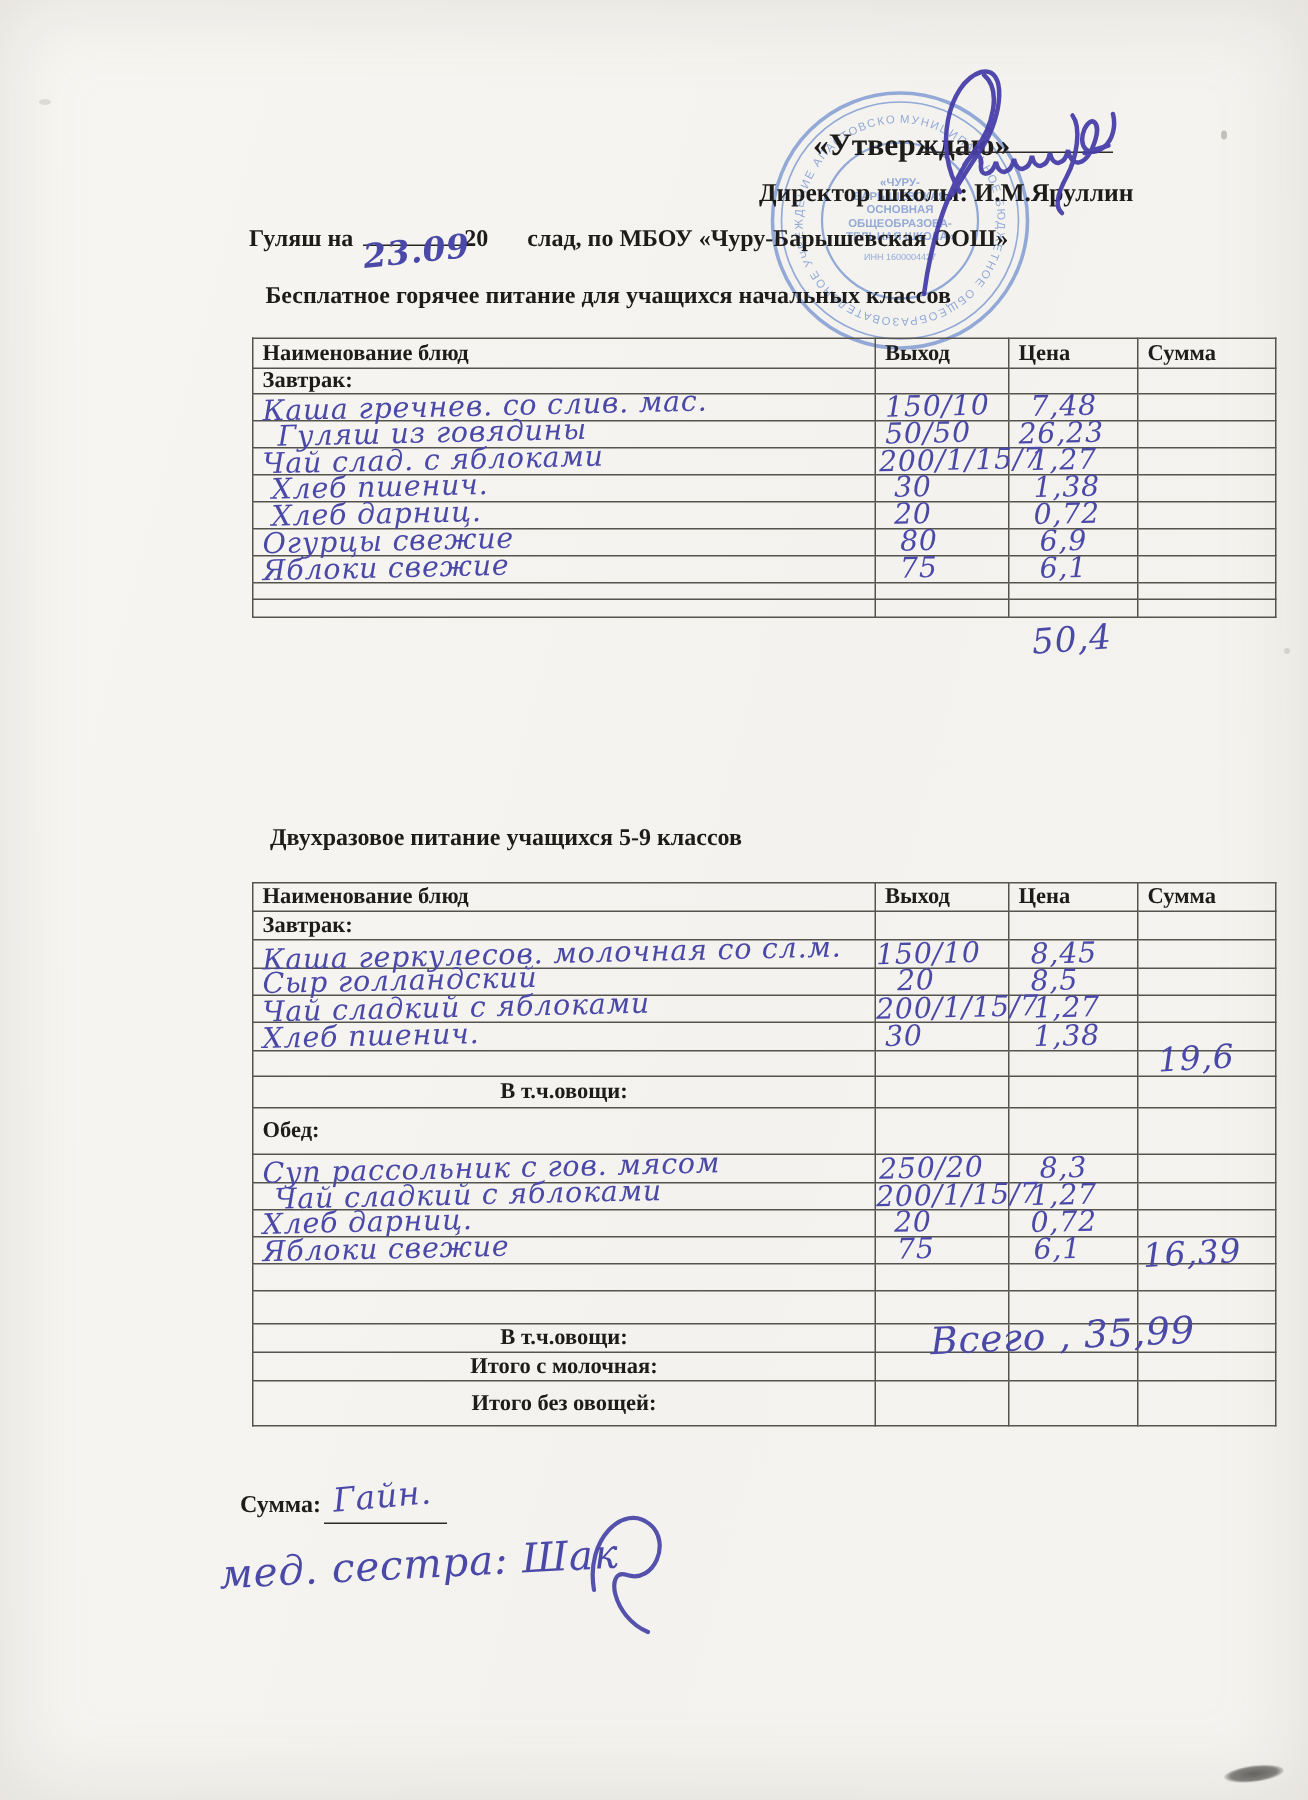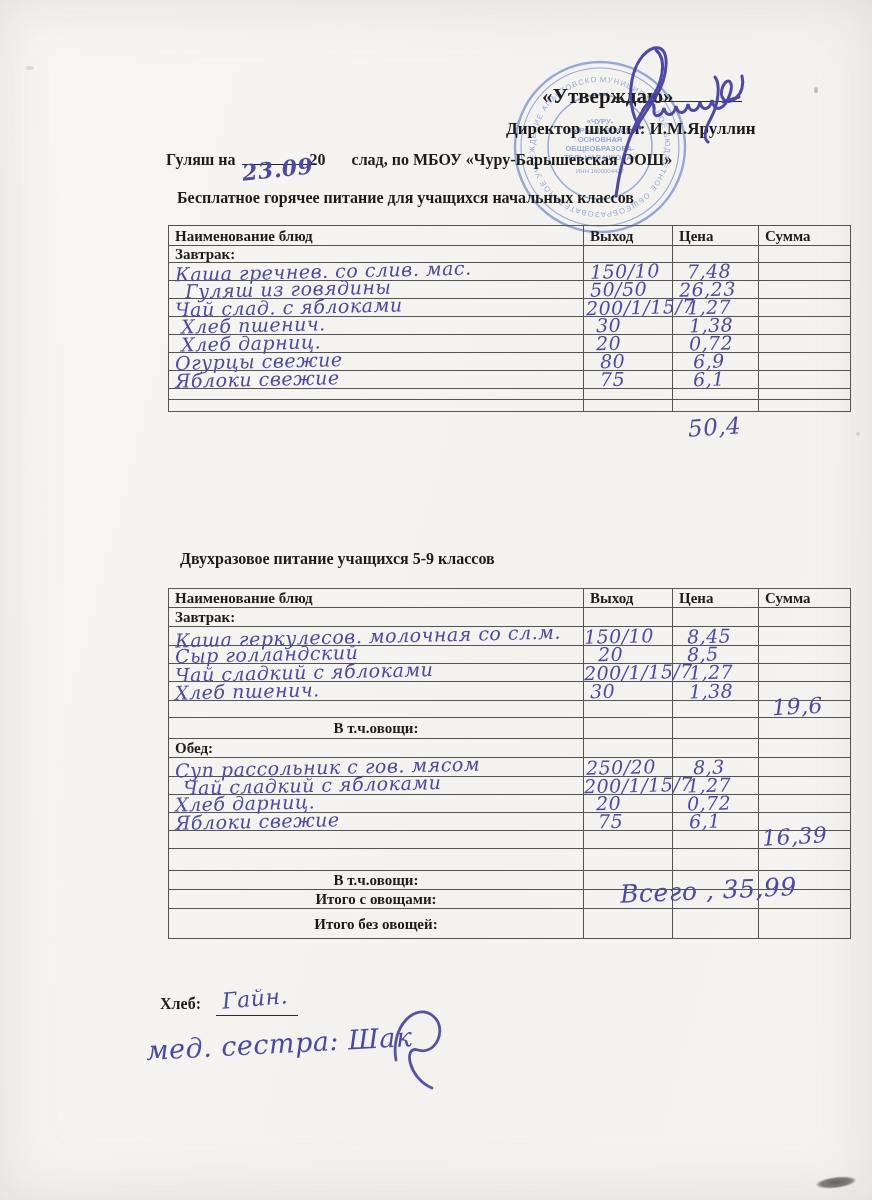--- a/index.html
+++ b/index.html
@@ -215,21 +215,21 @@
           <td></td>
           <td></td>
           <td></td>
         </tr>
     <tr style="height:21px">
       <td class="hcell center">В т.ч.овощи:</td>
           <td></td>
           <td></td>
           <td></td>
     </tr>
-    <tr style="height:19px">
+    <tr style="height:31px">
       <td class="hcell">Обед:</td>
           <td></td>
           <td></td>
           <td></td>
     </tr>
     <tr style="height:19px">
       <td><span class="hw">Суп рассольник с гов. мясом</span></td>
       <td><span class="hw" style="margin-left:-4px">250/20</span></td>
       <td><span class="hw" style="padding-left:14px">8,3</span></td>
       <td></td>
@@ -264,39 +264,39 @@
           <td></td>
           <td></td>
         </tr>
     <tr style="height:19px">
       <td class="hcell center">В т.ч.овощи:</td>
           <td></td>
           <td></td>
           <td></td>
     </tr>
     <tr style="height:19px">
-      <td class="hcell center">Итого с овощами:</td>
+      <td class="hcell center">Итого с молочная:</td>
           <td></td>
           <td></td>
           <td></td>
     </tr>
     <tr style="height:30px">
       <td class="hcell center">Итого без овощей:</td>
           <td></td>
           <td></td>
           <td></td>
     </tr>
   </tbody>
     </table>
 
   <div class="abs hw overlay-hw" style="left:772px;top:694px;font-size:22px;transform:rotate(-3deg);">19,6</div>
   <div class="abs hw overlay-hw" style="left:762px;top:824px;font-size:22px;transform:rotate(-3deg);">16,39</div>
   <div class="abs hw overlay-hw" style="left:620px;top:876px;font-size:25px;transform:rotate(-2.5deg);">Всего , 35,99</div>
 
-  <div class="abs printed b z2" style="left:160px;top:995px;font-size:16px;">Хлеб:</div>
+  <div class="abs printed b z2" style="left:160px;top:995px;font-size:16px;">Сумма:</div>
   <div class="rule" style="left:216px;top:1015px;width:82px;"></div>
   <div class="abs hw overlay-hw" style="left:222px;top:986px;font-size:22px;transform:rotate(-5deg);">Гайн.</div>
 
   <div class="abs hw overlay-hw" style="left:146px;top:1028px;font-size:27px;transform:rotate(-3deg);">мед. сестра: Шак</div>
   <svg class="abs" style="left:388px;top:998px;z-index:4;" width="75" height="100" viewBox="0 0 75 100">
     <path d="M 8 62 C 2 28 28 4 45 18 C 60 30 48 58 30 52 C 15 47 20 80 44 90" fill="none" stroke="#4b49a8" stroke-width="2.8" stroke-linecap="round" opacity=".95"></path>
   </svg>
 
   <div class="speck" style="left:814px;top:87px;width:4px;height:6px;"></div>
   <div class="speck" style="left:26px;top:66px;width:8px;height:4px;opacity:.25;"></div>

